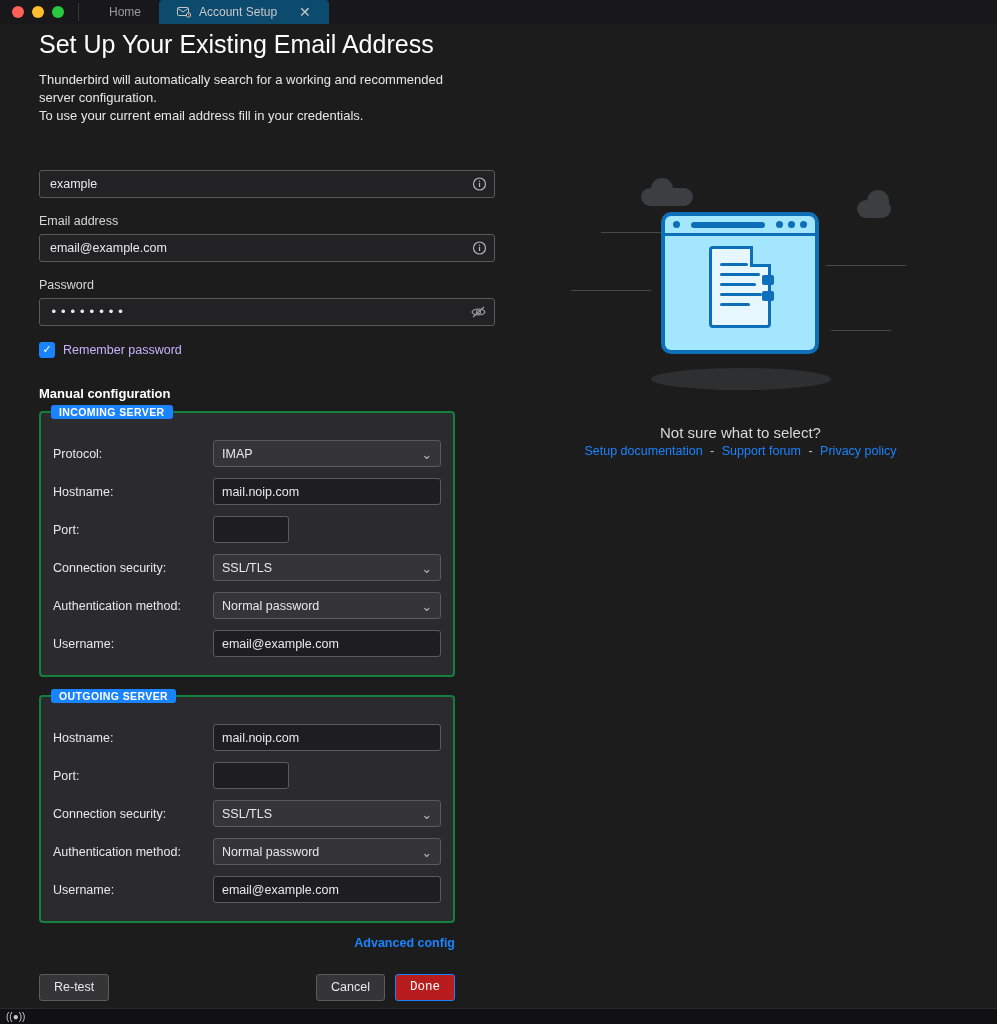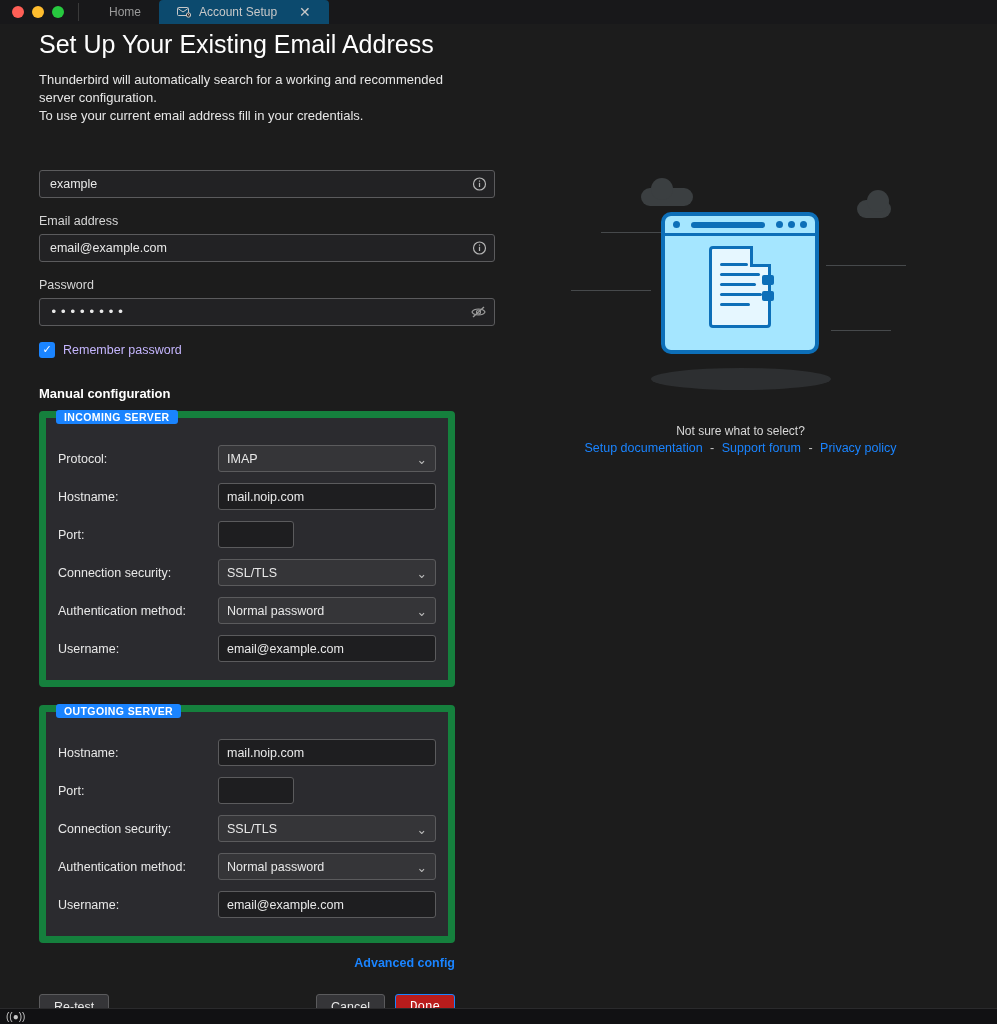--- a/index.html
+++ b/index.html
@@ -120,21 +120,21 @@
   }
   .remember-label { font-size: 12.5px; color: #c4b5fd; }
   .manual-heading {
     font-size: 13px;
     font-weight: 600;
     color: #fff;
     margin-bottom: 10px;
   }
   .server-box {
     width: 416px;
-    border: 7px solid #15803d;
+    border: 2px solid #15803d;
     border-radius: 4px;
     background: #2b2b2f;
     margin-bottom: 18px;
     position: relative;
     padding: 22px 12px 12px 12px;
   }
   .server-legend {
     position: absolute;
     top: -8px; left: 10px;
     background: #1a84ff;
@@ -283,21 +283,21 @@
   .doc .tag.t1 { top: 26px; }
   .doc .tag.t2 { top: 42px; }
   .shadow-ellipse {
     position: absolute; bottom: 20px; left: 70px;
     width: 180px; height: 22px; background: #2d2f31;
     border-radius: 50%;
   }
   .help-text {
     margin-top: 14px;
     text-align: center;
-    font-size: 12px;
+    font-size: 15px;
     color: #d8d8d8;
   }
   .help-links {
     margin-top: 3px;
     text-align: center;
     font-size: 12.5px;
   }
   .sep { color: #c8c8c8; margin: 0 4px; }
   
   .statusbar {

